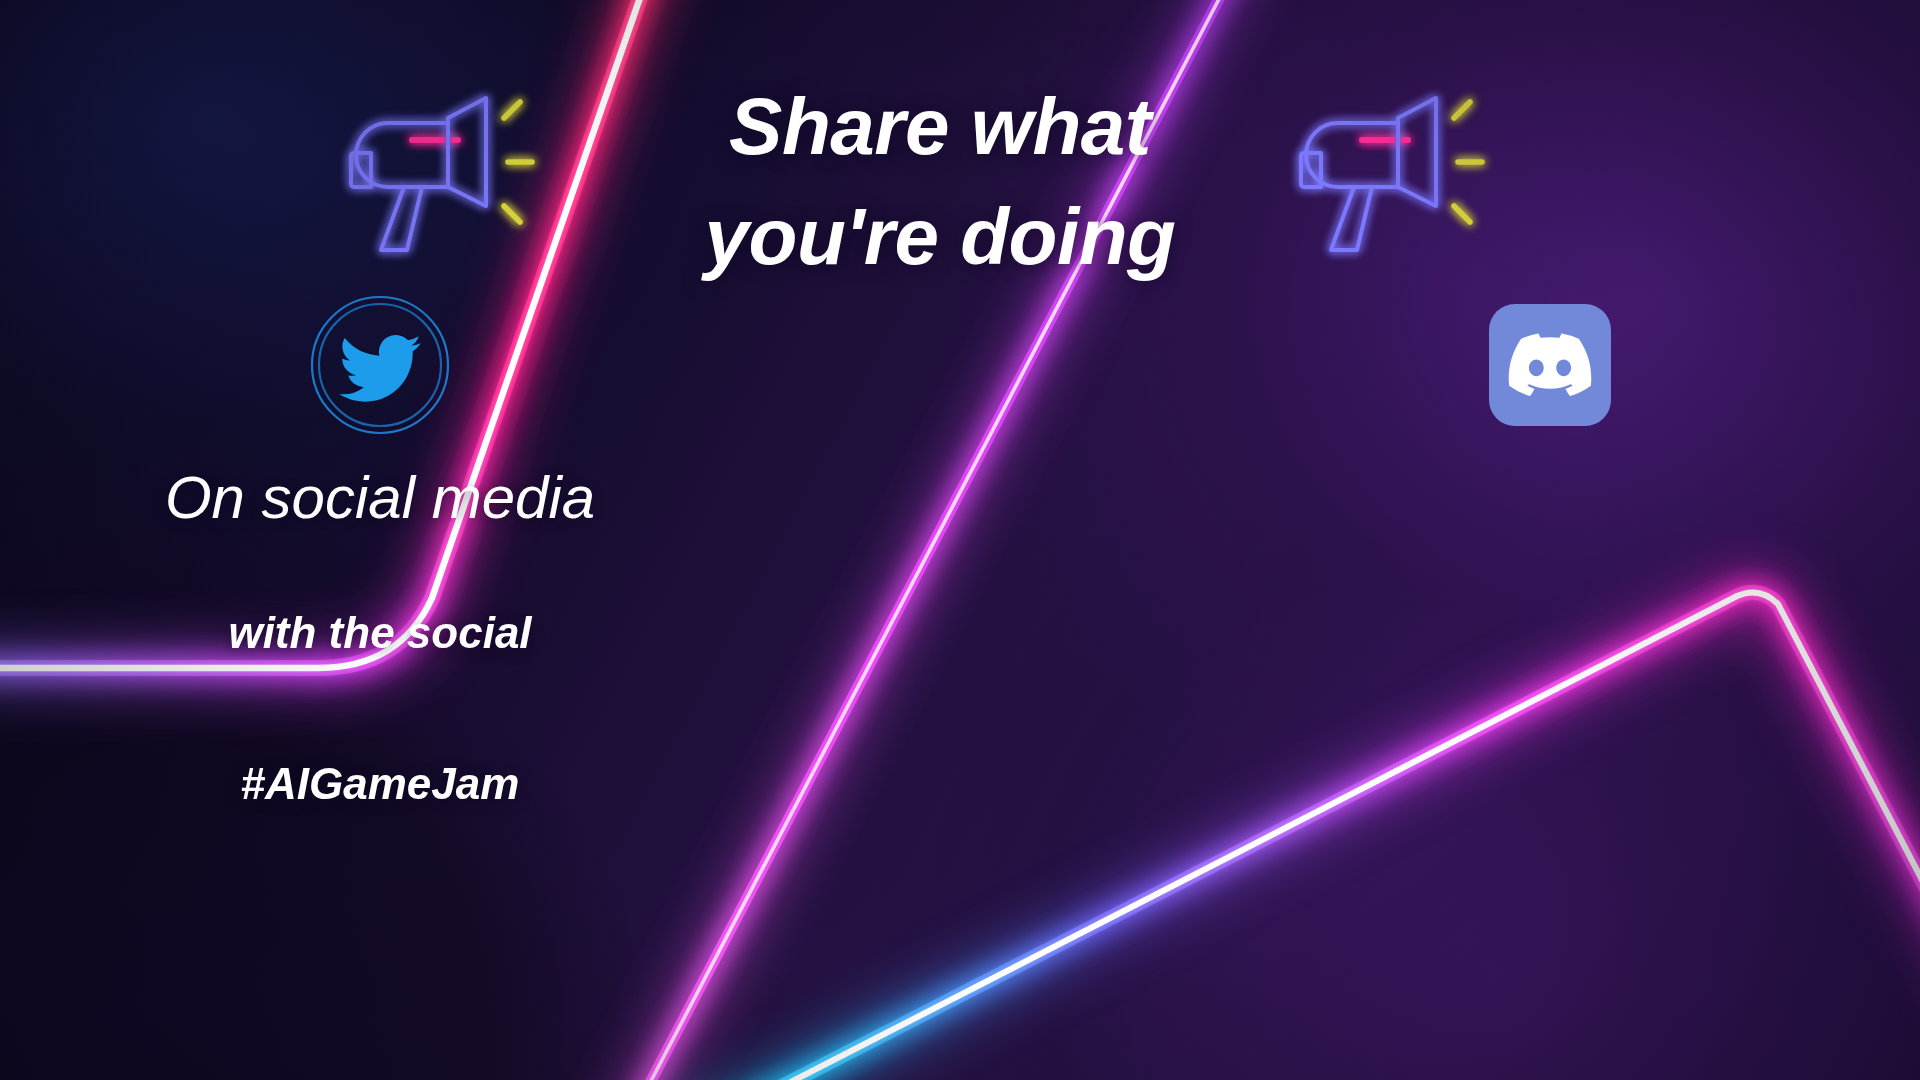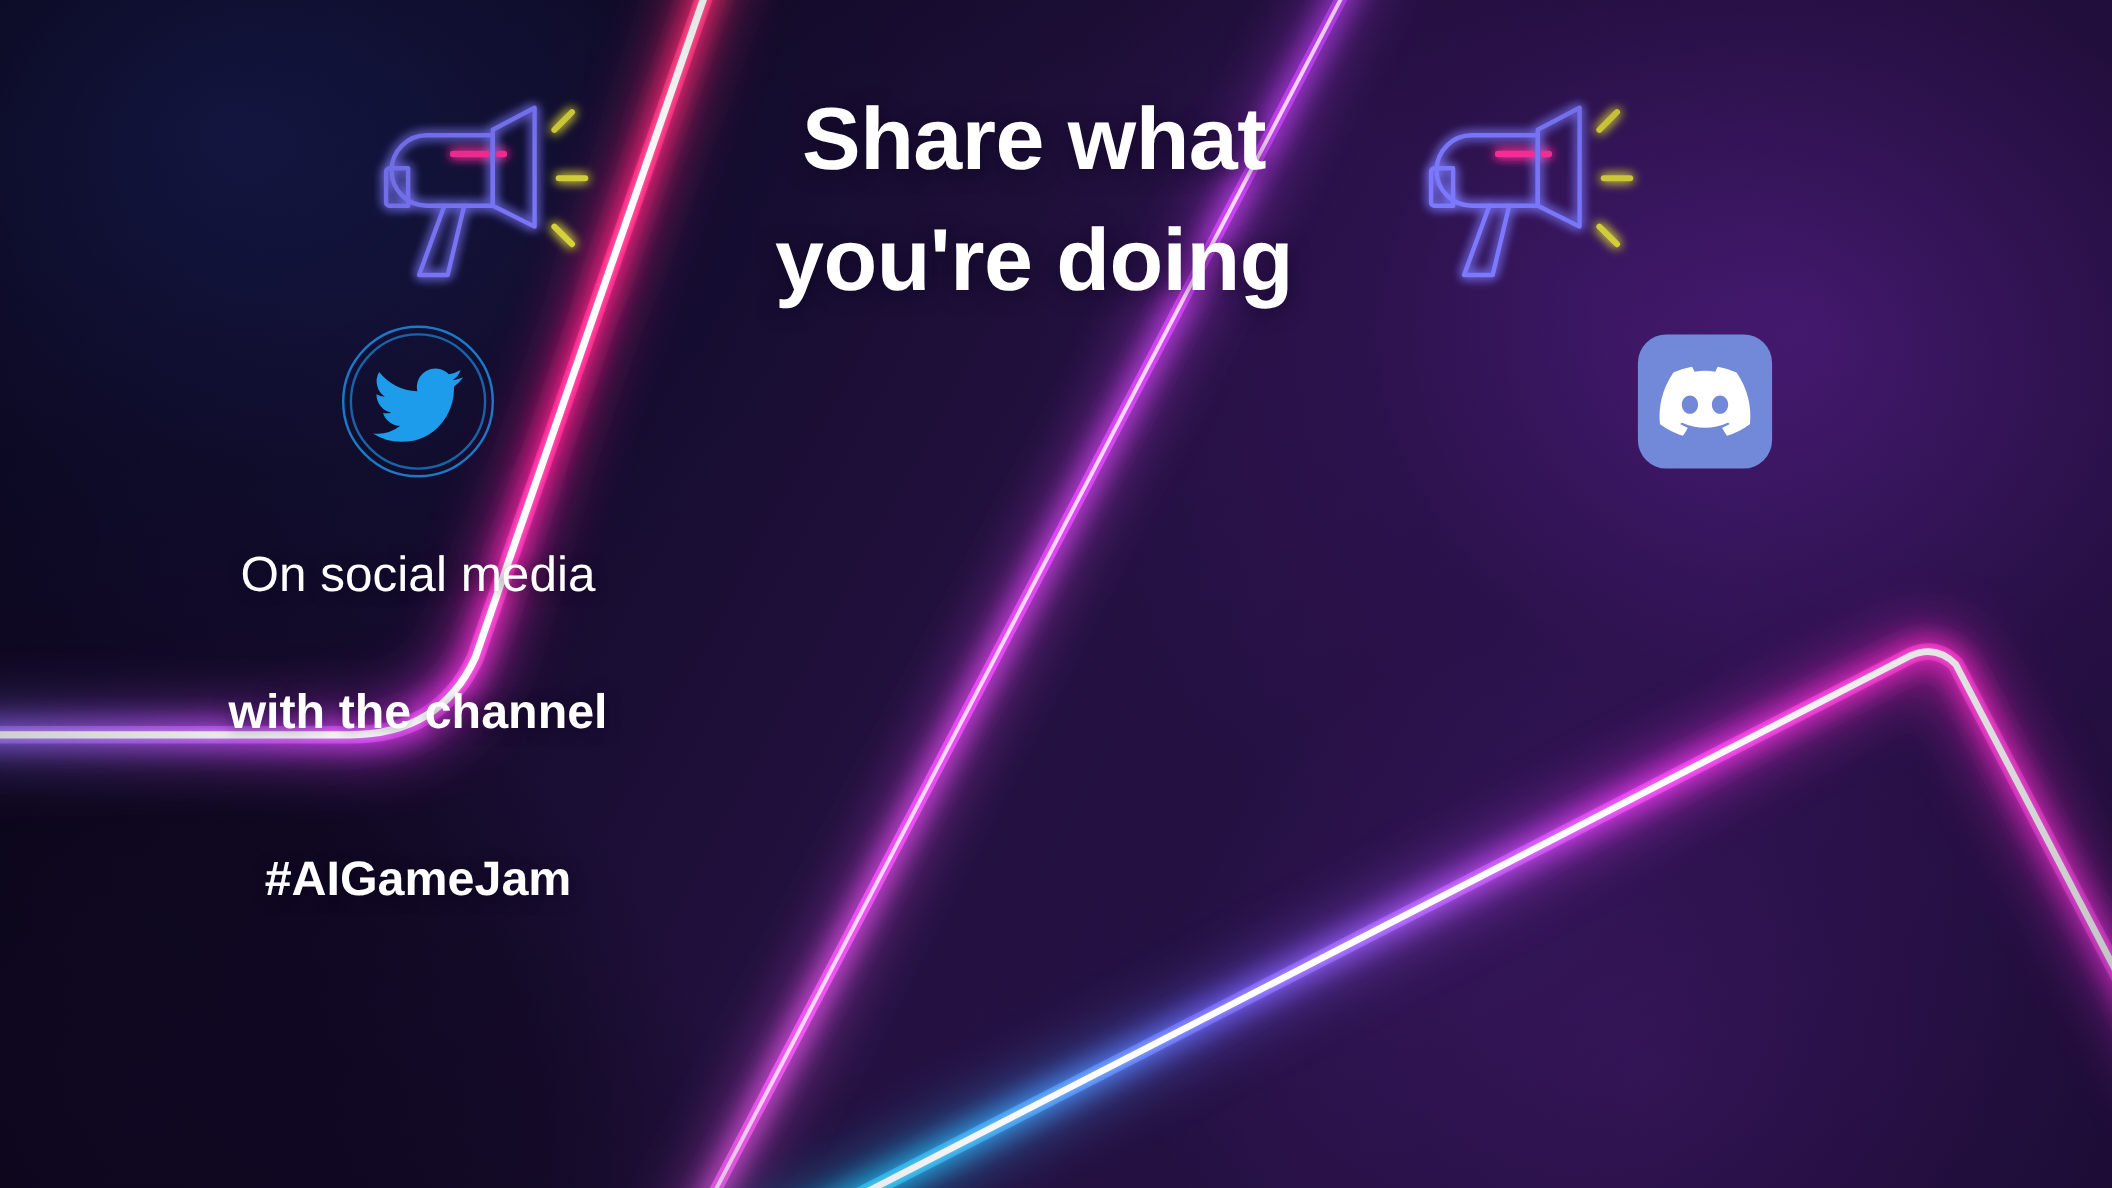--- a/index.html
+++ b/index.html
@@ -7,20 +7,21 @@
     padding: 0;
     background: #07030f;
   }
   #stage {
     position: relative;
     width: 1920px;
     height: 1080px;
     overflow: hidden;
     font-family: "Liberation Sans", sans-serif;
     background: #140a24;
+    font-style: italic;
   }
 
   
   .bg-layer { position: absolute; inset: 0; pointer-events: none; }
 
   .bg-base {
     background:
       radial-gradient(ellipse 900px 760px at 1640px 300px, rgba(74,27,120,0.95) 0%, rgba(48,18,82,0.55) 45%, rgba(20,10,36,0) 78%),
       radial-gradient(ellipse 900px 900px at 1500px 980px, rgba(58,22,96,0.85) 0%, rgba(30,13,56,0.4) 50%, rgba(16,8,30,0) 80%),
       radial-gradient(ellipse 760px 620px at 210px 120px, rgba(22,27,78,0.9) 0%, rgba(15,16,50,0.5) 50%, rgba(10,6,24,0) 80%),
@@ -52,24 +53,24 @@
   }
 
   .col { position: absolute; top: 290px; width: 620px; text-align: center; }
   .col-left  { left: 70px; }
   .col-right { left: 1240px; }
 
   .social-icon-wrap { height: 150px; display: flex; align-items: center; justify-content: center; }
 
   .headline {
     color: #ffffff;
-    font-size: 45px;
+    font-size: 60px;
     font-weight: 400;
     line-height: 1.25;
-    margin-top: 54px;
+    margin-top: 20px;
     text-shadow: 0 2px 12px rgba(10,4,30,0.5);
   }
 
   .detail {
     color: #ffffff;
     font-size: 44px;
     font-weight: 700;
     line-height: 1.72;
     margin-top: 60px;
     white-space: pre-line;
@@ -203,21 +204,21 @@
 
   <div class="col col-left">
     <div class="social-icon-wrap">
       <svg width="146" height="146" viewBox="0 0 146 146">
         <circle cx="73" cy="73" r="68" fill="none" stroke="#1c7fd0" stroke-width="2.2" opacity="0.95"></circle>
         <circle cx="73" cy="73" r="61" fill="none" stroke="#1c7fd0" stroke-width="2.2" opacity="0.75"></circle>
         <path fill="#1c9cea" d="M114 50.9c-3 1.35-6.25 2.26-9.66 2.67a16.9 16.9 0 0 0 7.4-9.31 33.7 33.7 0 0 1-10.69 4.08 16.84 16.84 0 0 0-28.68 15.35A47.78 47.78 0 0 1 37.67 46.1a16.84 16.84 0 0 0 5.21 22.47 16.7 16.7 0 0 1-7.62-2.11v.21a16.84 16.84 0 0 0 13.5 16.5 16.9 16.9 0 0 1-7.6.29 16.85 16.85 0 0 0 15.72 11.69A33.77 33.77 0 0 1 32 102.1a47.64 47.64 0 0 0 25.8 7.56c30.96 0 47.9-25.65 47.9-47.9l-.06-2.18A34.2 34.2 0 0 0 114 50.9z"></path>
       </svg>
     </div>
     <div class="headline">On social media</div>
-    <div class="detail">with the channel
+    <div class="detail">with the social
 
 #AIGameJam</div>
   </div>
 
   <div class="col col-right">
     <div class="social-icon-wrap">
       <div class="discord-tile" style="background:#7289da">
         <svg width="84" height="64" viewBox="0 0 71 55">
           <path fill="#ffffff" d="M60.1 4.9A58.5 58.5 0 0 0 45.6.36a.22.22 0 0 0-.23.11c-.63 1.11-1.32 2.56-1.81 3.7a54 54 0 0 0-16.23 0A37.4 37.4 0 0 0 25.5.47a.23.23 0 0 0-.23-.11A58.3 58.3 0 0 0 10.77 4.9a.2.2 0 0 0-.1.08C1.58 18.63-.92 31.95.31 45.1a.24.24 0 0 0 .09.17 58.8 58.8 0 0 0 17.72 8.96.23.23 0 0 0 .25-.08 42 42 0 0 0 3.63-5.9.22.22 0 0 0-.13-.31 38.7 38.7 0 0 1-5.53-2.64.23.23 0 0 1-.02-.38c.37-.28.74-.57 1.1-.86a.22.22 0 0 1 .23-.03c11.6 5.3 24.17 5.3 35.63 0a.22.22 0 0 1 .23.02c.36.3.73.59 1.1.87a.23.23 0 0 1-.02.38 36.3 36.3 0 0 1-5.53 2.63.23.23 0 0 0-.12.32 47.2 47.2 0 0 0 3.62 5.89.23.23 0 0 0 .25.09 58.6 58.6 0 0 0 17.75-8.96.23.23 0 0 0 .09-.17c1.47-15.2-2.45-28.42-10.38-40.13a.18.18 0 0 0-.1-.08zM23.73 37.1c-3.49 0-6.36-3.2-6.36-7.13s2.82-7.14 6.36-7.14c3.57 0 6.42 3.23 6.36 7.14 0 3.93-2.82 7.13-6.36 7.13zm23.5 0c-3.48 0-6.35-3.2-6.35-7.13s2.81-7.14 6.36-7.14c3.57 0 6.42 3.23 6.36 7.14 0 3.93-2.79 7.13-6.36 7.13z"></path>
         </svg>

